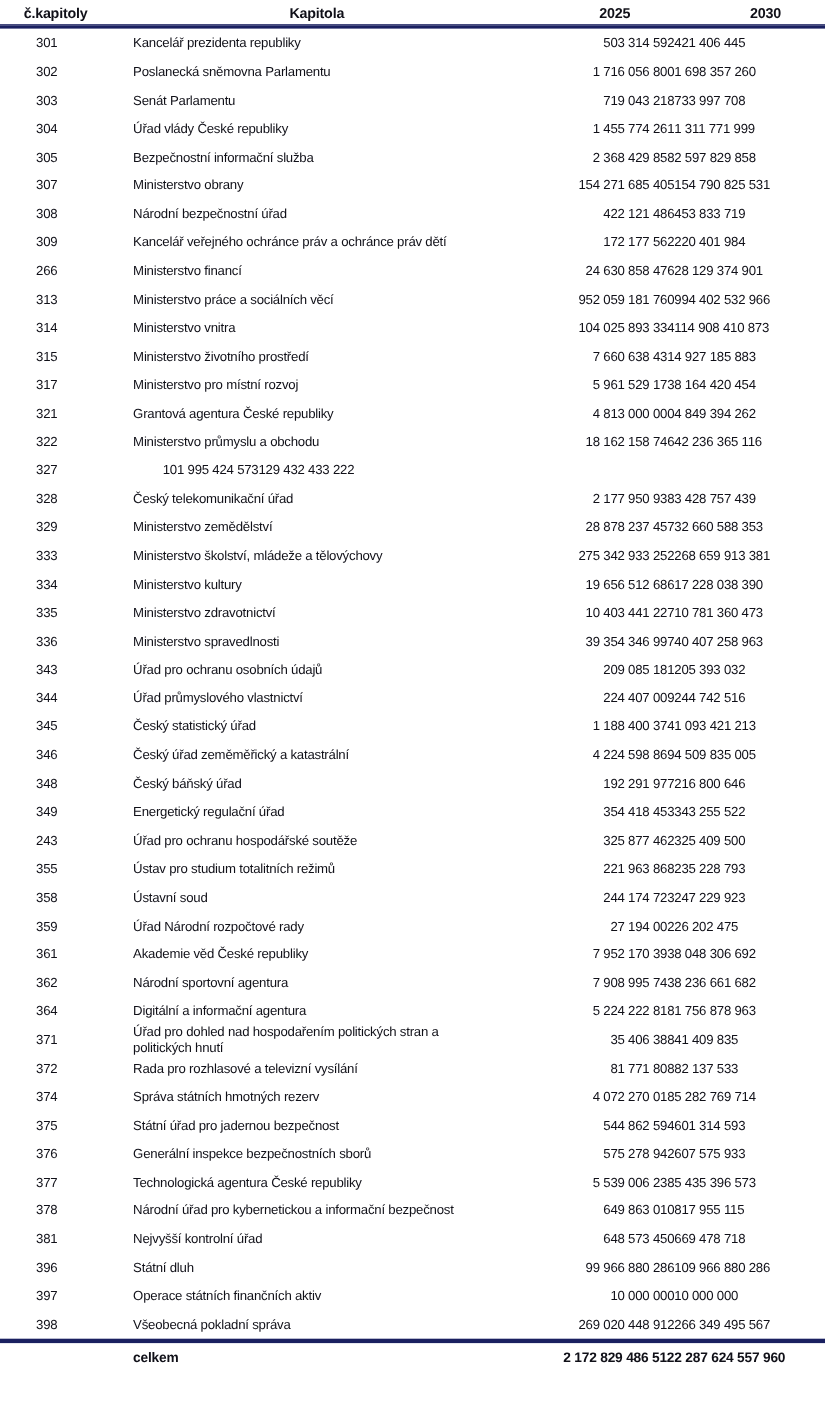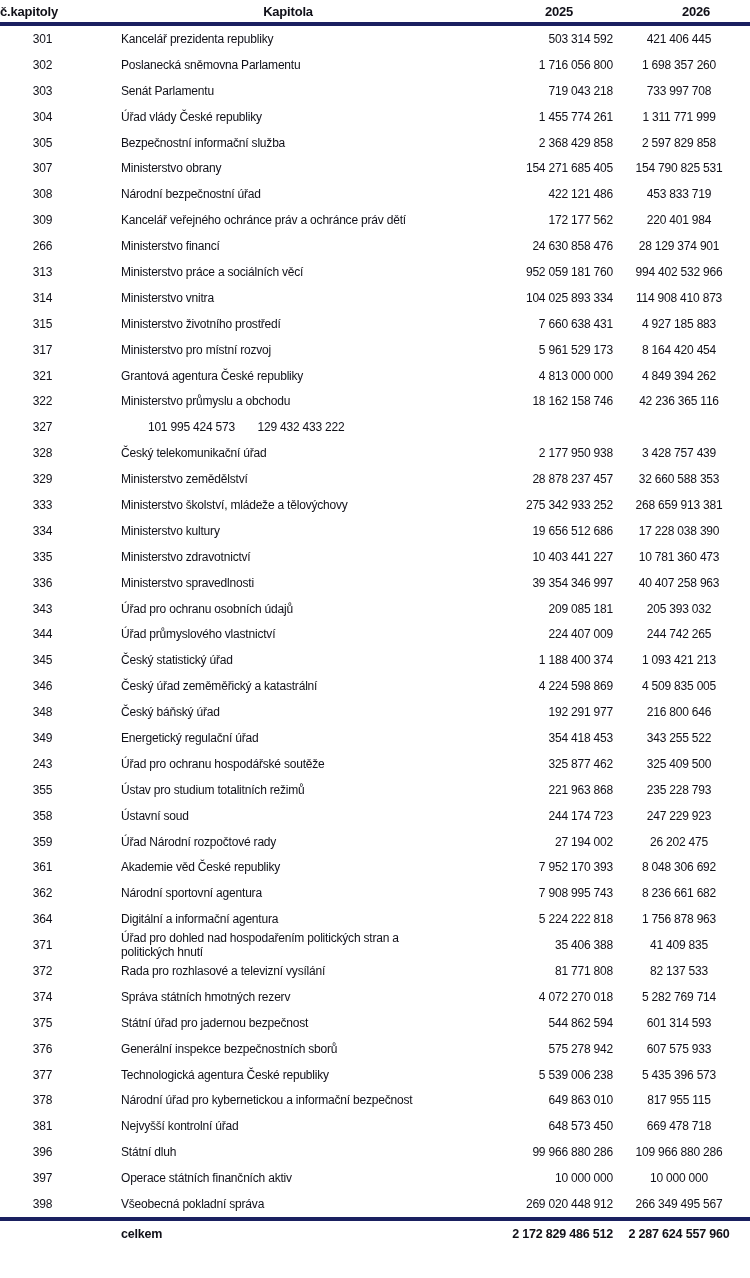--- a/index.html
+++ b/index.html
@@ -13,21 +13,21 @@
     overflow: hidden;
   }
   .table { width: 750px; }
   .hrow {
     display: flex;
     align-items: center;
     height: 22px;
     font-size: 13px;
     font-weight: 700;
   }
-  .hrow .c1 { text-align: left; padding-left: 0; }
+  .hrow .c1 { text-align: center; padding-left: 16px; }
   .hrow .c2 { text-align: center; }
   .hrow .c3, .hrow .c4 { text-align: right; padding-right: 40px; }
   .rule-header {
     height: 2px;
     border-top: 1px solid #1a2060;
     border-bottom: 3px solid #1a2060;
     background: #ffffff;
   }
   .rule-total {
     height: 2px;
@@ -38,39 +38,39 @@
   .row {
     display: flex;
     align-items: center;
     height: 25.9px;
     font-size: 12px;
     font-weight: 400;
   }
   .c1 { width: 85px; text-align: center; flex: none; }
   .c2 { flex: 1 1 auto; text-align: left; padding-right: 8px; margin-left: 36px; }
   .c3 { width: 150px; text-align: right; flex: none; }
-  .c4 { width: 137px; text-align: center; padding-right: 5px; flex: none; }
+  .c4 { width: 137px; text-align: left; padding-right: 5px; flex: none; }
   .trow {
     display: flex;
     align-items: center;
     height: 26px;
     font-size: 12.5px;
     font-weight: 700;
   }
 </style>
 </head>
 <body>
 
 <div class="table">
 
   <div class="hrow">
     <div class="c1">č.kapitoly</div>
     <div class="c2">Kapitola</div>
     <div class="c3">2025</div>
-    <div class="c4">2026</div>
+    <div class="c4">2030</div>
   </div>
 
   <div class="rule-header"></div>
 
   <div>
   <div class="row">
     <div class="c1">301</div>
     <div class="c2">Kancelář prezidenta republiky</div>
     <div class="c3">503 314 592</div>
     <div class="c4">421 406 445</div>
@@ -227,21 +227,21 @@
     <div class="c1">343</div>
     <div class="c2">Úřad pro ochranu osobních údajů</div>
     <div class="c3">209 085 181</div>
     <div class="c4">205 393 032</div>
   </div>
 
   <div class="row">
     <div class="c1">344</div>
     <div class="c2">Úřad průmyslového vlastnictví</div>
     <div class="c3">224 407 009</div>
-    <div class="c4">244 742 265</div>
+    <div class="c4">244 742 516</div>
   </div>
 
   <div class="row">
     <div class="c1">345</div>
     <div class="c2">Český statistický úřad</div>
     <div class="c3">1 188 400 374</div>
     <div class="c4">1 093 421 213</div>
   </div>
 
   <div class="row">

